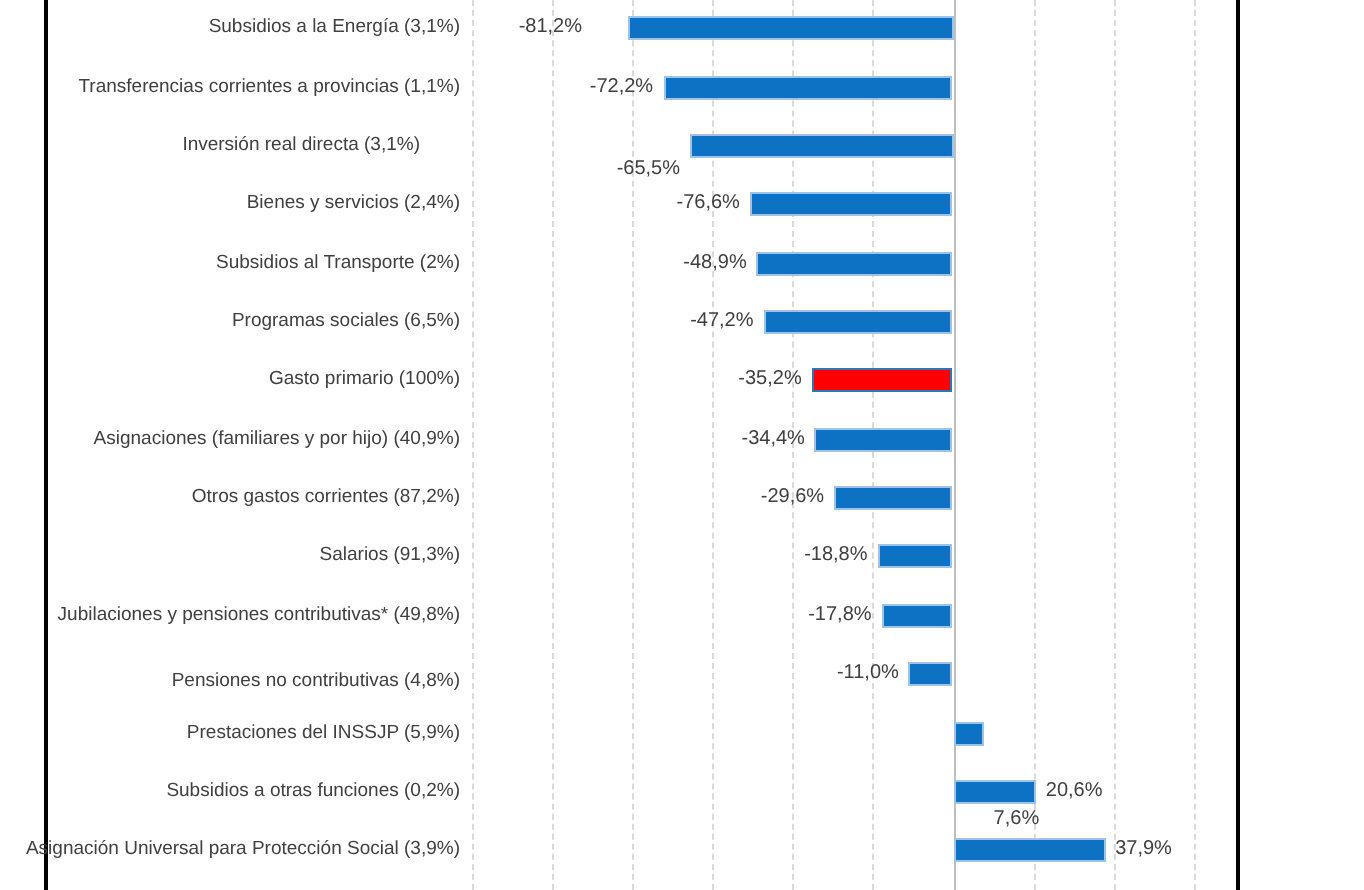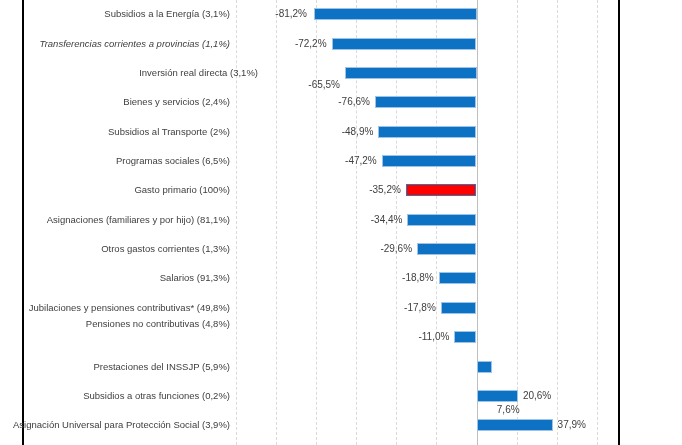--- a/index.html
+++ b/index.html
@@ -65,52 +65,52 @@
       <div class="gridline" style="left: 315.9px; border-left-color: rgb(218, 218, 218);"></div>
       <div class="gridline" style="left: 356.1px; border-left-color: rgb(218, 218, 218);"></div>
       <div class="gridline" style="left: 396.2px; border-left-color: rgb(218, 218, 218);"></div>
       <div class="gridline" style="left: 436.4px; border-left-color: rgb(218, 218, 218);"></div>
       <div class="gridline axis-zero" style="left: 476.5px; border-left-color: rgb(191, 191, 191);"></div>
       <div class="gridline" style="left: 516.6px; border-left-color: rgb(218, 218, 218);"></div>
       <div class="gridline" style="left: 556.8px; border-left-color: rgb(218, 218, 218);"></div>
       <div class="gridline" style="left: 597px; border-left-color: rgb(218, 218, 218);"></div>
       <div class="cat-label" style="right: 452px; top: 8.2px; color: rgb(64, 64, 64);">Subsidios a la Energía (3,1%)</div>
       <div class="bar" style="left: 313.5px; width: 163px; top: 8.2px; background: rgb(14, 114, 196); border: 1px solid rgb(157, 195, 230);"></div>
-      <div class="val-label" style="top: 8.2px; color: rgb(64, 64, 64); right: 375px; text-align: right;">-81,2%</div>
-      <div class="cat-label" style="right: 452px; top: 37.6px; color: rgb(64, 64, 64); font-style: italic;">Transferencias corrientes a provincias (1,1%)</div>
+      <div class="val-label" style="top: 8.2px; color: rgb(64, 64, 64); right: 391px; text-align: right;">-81,2%</div>
+      <div class="cat-label" style="right: 452px; top: 37.6px; color: rgb(64, 64, 64);">Transferencias corrientes a provincias (1,1%)</div>
       <div class="bar" style="left: 331.6px; width: 144.9px; top: 37.6px; background: rgb(14, 114, 196); border: 1px solid rgb(157, 195, 230);"></div>
       <div class="val-label" style="top: 37.6px; color: rgb(64, 64, 64); right: 355.442px; text-align: right;">-72,2%</div>
-      <div class="cat-label" style="right: 424px; top: 66.9px; color: rgb(64, 64, 64);">Inversión real directa (3,1%)</div>
+      <div class="cat-label" style="right: 472px; top: 66.9px; color: rgb(64, 64, 64);">Inversión real directa (3,1%)</div>
       <div class="bar" style="left: 345px; width: 131.5px; top: 66.9px; background: rgb(14, 114, 196); border: 1px solid rgb(157, 195, 230);"></div>
       <div class="val-label" style="top: 66.9px; color: rgb(64, 64, 64); right: 341.991px; text-align: right; margin-top: 12px;">-65,5%</div>
       <div class="cat-label" style="right: 452px; top: 96.3px; color: rgb(64, 64, 64);">Bienes y servicios (2,4%)</div>
       <div class="bar" style="left: 374.9px; width: 101.6px; top: 96.3px; background: rgb(14, 114, 196); border: 1px solid rgb(157, 195, 230);"></div>
       <div class="val-label" style="top: 96.3px; color: rgb(64, 64, 64); right: 312.079px; text-align: right;">-76,6%</div>
       <div class="cat-label" style="right: 452px; top: 125.6px; color: rgb(64, 64, 64);">Subsidios al Transporte (2%)</div>
       <div class="bar" style="left: 378.3px; width: 98.2px; top: 125.6px; background: rgb(14, 114, 196); border: 1px solid rgb(157, 195, 230);"></div>
       <div class="val-label" style="top: 125.6px; color: rgb(64, 64, 64); right: 308.667px; text-align: center;">-48,9%</div>
       <div class="cat-label" style="right: 452px; top: 155px; color: rgb(64, 64, 64);">Programas sociales (6,5%)</div>
       <div class="bar" style="left: 381.7px; width: 94.8px; top: 155px; background: rgb(14, 114, 196); border: 1px solid rgb(157, 195, 230);"></div>
       <div class="val-label" style="top: 155px; color: rgb(64, 64, 64); right: 305.254px; text-align: right;">-47,2%</div>
       <div class="cat-label" style="right: 452px; top: 184.4px; color: rgb(64, 64, 64);">Gasto primario (100%)</div>
       <div class="bar" style="left: 405.8px; width: 70.7px; top: 184.4px; background: rgb(255, 0, 0); border: 1px solid rgb(46, 117, 182);"></div>
       <div class="val-label" style="top: 184.4px; color: rgb(64, 64, 64); right: 281.164px; text-align: right;">-35,2%</div>
-      <div class="cat-label" style="right: 452px; top: 213.7px; color: rgb(64, 64, 64);">Asignaciones (familiares y por hijo) (81,1%)</div>
+      <div class="cat-label" style="right: 452px; top: 213.7px; color: rgb(64, 64, 64);">Asignaciones (familiares y por hijo) (40,9%)</div>
       <div class="bar" style="left: 407.4px; width: 69.1px; top: 213.7px; background: rgb(14, 114, 196); border: 1px solid rgb(157, 195, 230);"></div>
       <div class="val-label" style="top: 213.7px; color: rgb(64, 64, 64); right: 279.558px; text-align: right;">-34,4%</div>
-      <div class="cat-label" style="right: 452px; top: 243.1px; color: rgb(64, 64, 64);">Otros gastos corrientes (1,3%)</div>
+      <div class="cat-label" style="right: 452px; top: 243.1px; color: rgb(64, 64, 64);">Otros gastos corrientes (87,2%)</div>
       <div class="bar" style="left: 417.1px; width: 59.4px; top: 243.1px; background: rgb(14, 114, 196); border: 1px solid rgb(157, 195, 230);"></div>
       <div class="val-label" style="top: 243.1px; color: rgb(64, 64, 64); right: 269.922px; text-align: right; margin-left: 38px;">-29,6%</div>
       <div class="cat-label" style="right: 452px; top: 272.4px; color: rgb(64, 64, 64);">Salarios (91,3%)</div>
       <div class="bar" style="left: 438.8px; width: 37.7px; top: 272.4px; background: rgb(14, 114, 196); border: 1px solid rgb(157, 195, 230);"></div>
       <div class="val-label" style="top: 272.4px; color: rgb(64, 64, 64); right: 248.241px; text-align: right;">-18,8%</div>
       <div class="cat-label" style="right: 452px; top: 301.8px; color: rgb(64, 64, 64);">Jubilaciones y pensiones contributivas* (49,8%)</div>
       <div class="bar" style="left: 440.8px; width: 35.7px; top: 301.8px; background: rgb(14, 114, 196); border: 1px solid rgb(157, 195, 230);"></div>
       <div class="val-label" style="top: 301.8px; color: rgb(64, 64, 64); right: 246.233px; text-align: right;">-17,8%</div>
-      <div class="cat-label" style="right: 452px; top: 318px; color: rgb(64, 64, 64); padding-left: 44px;">Pensiones no contributivas (4,8%)</div>
+      <div class="cat-label" style="right: 452px; top: 335px; color: rgb(64, 64, 64); padding-left: 44px;">Pensiones no contributivas (4,8%)</div>
       <div class="bar" style="left: 454.4px; width: 22.1px; top: 331.2px; background: rgb(14, 114, 196); border: 1px solid rgb(157, 195, 230);"></div>
       <div class="val-label" style="top: 331.2px; color: rgb(64, 64, 64); right: 232.582px; text-align: right;">-11,0%</div>
       <div class="cat-label" style="right: 452px; top: 360.5px; color: rgb(64, 64, 64);">Prestaciones del INSSJP (5,9%)</div>
       <div class="bar" style="left: 476.5px; width: 15.3px; top: 360.5px; background: rgb(14, 114, 196); border: 1px solid rgb(157, 195, 230);"></div>
       <div class="val-label" style="top: 360.5px; color: rgb(64, 64, 64); left: 496.8px; margin-top: 43px;">7,6%</div>
       <div class="cat-label" style="right: 452px; top: 389.9px; color: rgb(64, 64, 64);">Subsidios a otras funciones (0,2%)</div>
       <div class="bar" style="left: 476.5px; width: 41.4px; top: 389.9px; background: rgb(14, 114, 196); border: 1px solid rgb(157, 195, 230);"></div>
       <div class="val-label" style="top: 389.9px; color: rgb(64, 64, 64); left: 522.9px;">20,6%</div>
       <div class="cat-label" style="right: 452px; top: 419.2px; color: rgb(64, 64, 64);">Asignación Universal para Protección Social (3,9%)</div>
       <div class="bar" style="left: 476.5px; width: 76.1px; top: 419.2px; background: rgb(14, 114, 196); border: 1px solid rgb(157, 195, 230);"></div>

